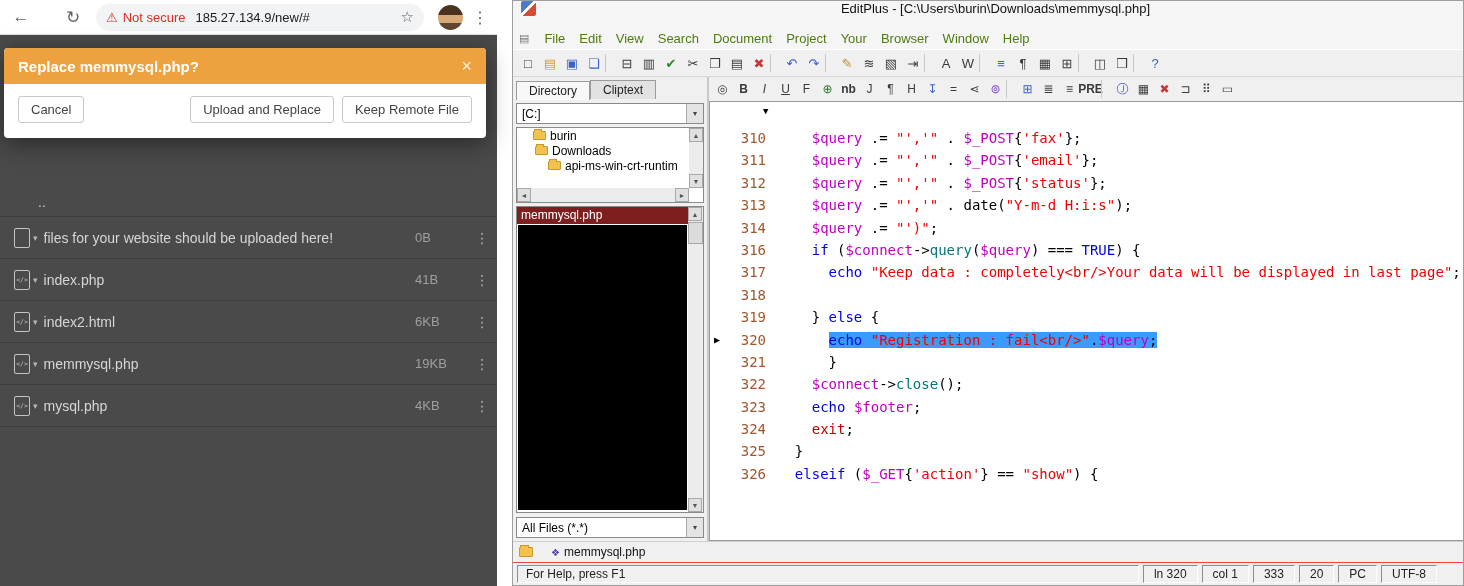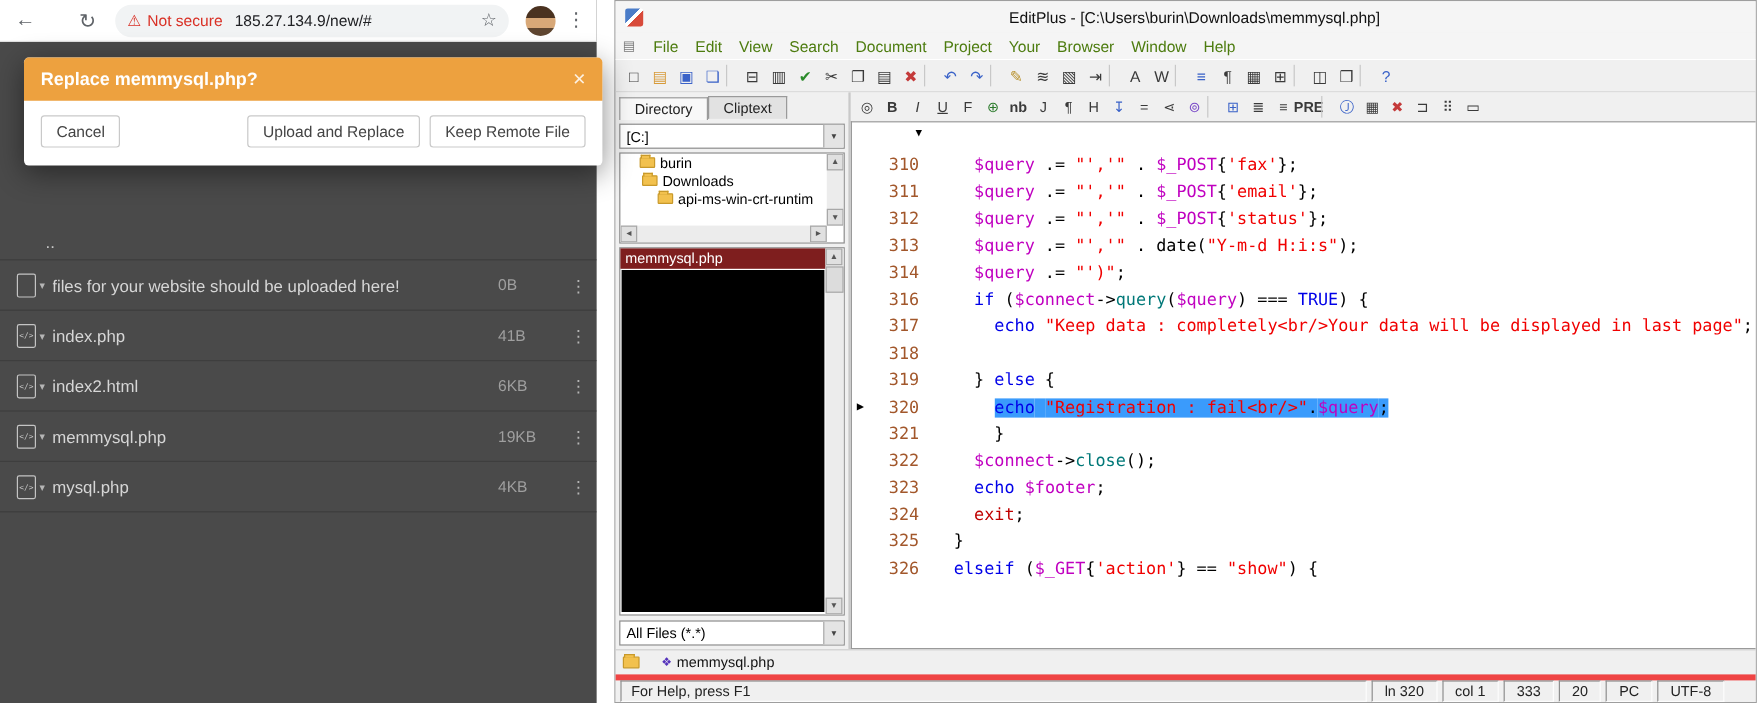--- a/index.html
+++ b/index.html
@@ -29,37 +29,37 @@
   .file-row { height:42px; display:flex; align-items:center; padding-left:14px;
               border-bottom:1px solid #3e3e3e; }
   .f-icon { width:16px; height:20px; border:1.5px solid #c4c4c4; border-radius:2px; flex:none;
             display:flex; align-items:center; justify-content:center; color:#c4c4c4;
             font-size:6.5px; font-family:"DejaVu Sans Mono", monospace; }
   .f-caret { color:#b5b5b5; font-size:9px; margin:0 6px 0 3px; }
   .f-name { flex:1; color:#d6d6d6; font-size:14px; white-space:nowrap; overflow:hidden; }
   .f-size { width:52px; color:#9f9f9f; font-size:13px; }
   .f-dots { width:30px; text-align:center; color:#b5b5b5; font-size:14px; }
 
-  .dialog { position:absolute; top:48px; left:20px; width:482px; background:#fff; z-index:5;
+  .dialog { position:absolute; top:48px; left:4px; width:482px; background:#fff; z-index:5;
             border-radius:4px; box-shadow:0 6px 24px rgba(0,0,0,.45); }
   .dialog-header { height:36px; background:#eda13f; border-radius:4px 4px 0 0; display:flex;
                    align-items:center; padding:0 14px; }
   .dialog-title { color:#fff; font-weight:bold; font-size:15px; flex:1; }
   .dialog-close { color:rgba(255,255,255,.85); font-size:18px; cursor:pointer; }
   .dialog-body { padding:13px 16px 4px; font-size:13px; color:#4a4a4a; line-height:1.55; }
   .dialog-actions { display:flex; align-items:center; padding:12px 14px 15px; }
   .dialog-actions .spacer { flex:1; }
   .dlg-btn { background:#fff; border:1px solid #c9c9c9; border-radius:3px; padding:5px 12px;
              font-size:13px; color:#444; font-family:inherit; cursor:pointer; margin-left:8px; }
   .dlg-btn:first-child { margin-left:0; }
 
   
   .editplus { position:absolute; left:512px; top:0; width:952px; height:586px; background:#f0f0f0;
               border:1px solid #9e9e9e; display:flex; flex-direction:column; }
-  .ep-title { height:26px; display:flex; align-items:center; padding:0 8px; background:#f5f5f5; }
+  .ep-title { height:26px; display:flex; padding:0 8px; background:#f5f5f5; }
   .ep-icon { width:15px; height:15px; border-radius:2px; flex:none;
              background:linear-gradient(135deg,#4a7cc8 0 42%,#fff 42% 56%,#d84a3a 56%); }
   .ep-title-text { flex:1; text-align:center; font-size:13px; color:#111; }
   .ep-menubar { height:22px; display:flex; align-items:center; padding:0 6px; background:#f5f5f5; font-size:13px; }
   .menu-doc-icon { color:#7a7a7a; font-size:11px; margin-right:8px; }
   .menu-item { padding:2px 7px; color:#4d7c0f; cursor:pointer; }
   .ep-toolbar-main { height:28px; display:flex; align-items:center; padding:0 4px; background:#f0f0f0;
                      border-top:1px solid #fff; border-bottom:1px solid #d8d8d8; }
   .tb-btn { width:22px; height:22px; display:flex; align-items:center; justify-content:center;
             font-size:13px; color:#3a3a3a; border:1px solid transparent; cursor:pointer; flex:none; }
@@ -120,21 +120,21 @@
 
   .ep-tabbar { height:21px; background:#f0f0f0; border-top:1px solid #cfcfcf; display:flex;
                align-items:center; padding-left:6px; font-size:12px; }
   .tab-folder { width:14px; height:10px; background:#f2c14e; border:1px solid #c8992a; border-radius:1px;
                 position:relative; margin-right:10px; }
   .tab-folder::before { content:""; position:absolute; top:-3px; left:0; width:7px; height:2px;
                         background:#f2c14e; border:1px solid #c8992a; border-bottom:none; }
   .doc-tab { display:flex; align-items:center; gap:4px; padding:1px 8px; color:#111; cursor:pointer; }
   .doc-tab .diamond { color:#5533bb; font-size:10px; }
 
-  .ep-status { height:23px; background:#f0f0f0; border-top:5px solid #ef4444; display:flex;
+  .ep-status { height:23px; background:#f0f0f0; border-top:1px solid #ef4444; display:flex;
                align-items:center; padding:2px 26px 2px 4px; gap:4px; font-size:12px; color:#222; }
   .status-msg { flex:1; padding:1px 8px; border:1px solid; border-color:#8e8e8e #fdfdfd #fdfdfd #8e8e8e; }
   .status-seg { padding:1px 10px; border:1px solid; border-color:#8e8e8e #fdfdfd #fdfdfd #8e8e8e;
                 text-align:center; white-space:nowrap; }
 </style>
 </head>
 <body>
 
 <div class="chrome-window">
   <div class="chrome-toolbar">

